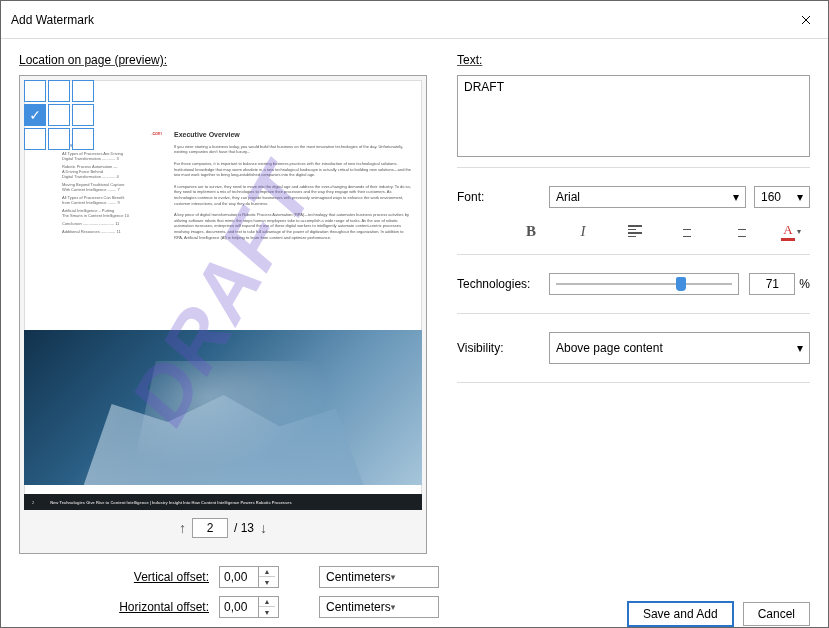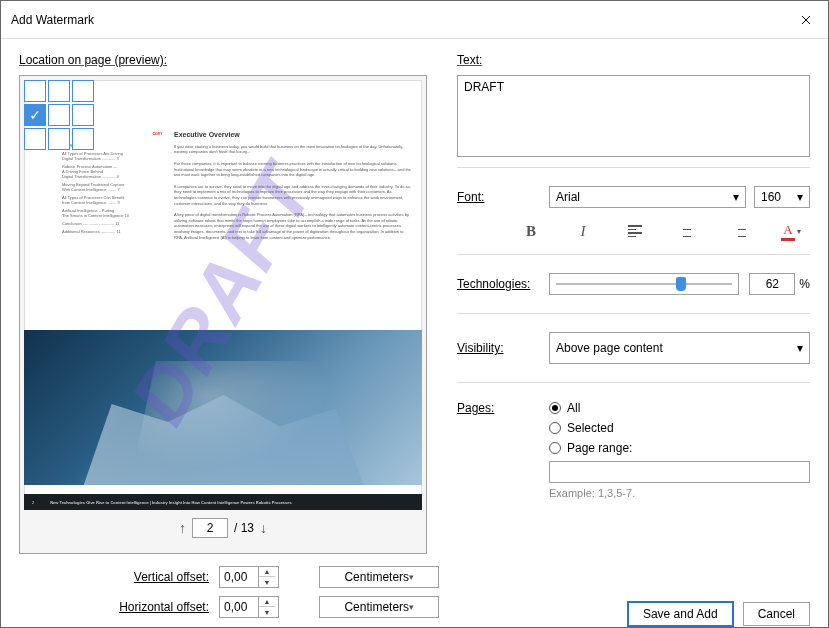--- a/index.html
+++ b/index.html
@@ -32,26 +32,26 @@
   .arrow{font-size:14px;color:#555;}
   
   .offset-rows{margin-top:12px;}
   .offset-row{display:flex;align-items:center;gap:10px;margin-bottom:8px;justify-content:flex-end;}
   .offset-row label{text-decoration:underline;}
   .spin{display:flex;align-items:center;border:1px solid #a0a0a0;height:22px;width:60px;}
   .spin input{border:none;width:38px;height:20px;text-align:left;padding:0 4px;font-size:12px;outline:none;}
   .spin .btns{display:flex;flex-direction:column;border-left:1px solid #a0a0a0;width:17px;}
   .spin .btns span{height:10px;display:flex;align-items:center;justify-content:center;font-size:7px;color:#444;border-bottom:1px solid #ccc;}
   .spin .btns span:last-child{border-bottom:none;}
-  .combo{border:1px solid #a0a0a0;height:22px;width:120px;display:flex;align-items:center;justify-content:center;padding:0 6px;font-size:12px;background:#fff;}
+  .combo{border:1px solid #a0a0a0;height:22px;width:120px;display:flex;align-items:center;justify-content:flex-start;padding:0 6px;font-size:12px;background:#fff;}
   .combo .chev{font-size:9px;color:#555;}
   
   .txt-area{border:1px solid #a0a0a0;height:82px;width:100%;padding:4px 6px;font-size:12px;resize:none;outline:none;}
   .row{display:flex;align-items:center;margin:8px 0;}
-  .row .lab{width:92px;text-decoration:underline;}
+  .row .lab{width:92px;}
   .sep{border-top:1px solid #ddd;margin:10px 0;}
   .font-combo{flex:1;border:1px solid #a0a0a0;height:22px;display:flex;align-items:center;justify-content:space-between;padding:0 6px;background:#fff;}
   .size-combo{width:56px;border:1px solid #a0a0a0;height:22px;display:flex;align-items:center;justify-content:space-between;padding:0 6px;margin-left:8px;background:#fff;}
   .toolbar-fmt{display:flex;gap:26px;justify-content:flex-end;padding:4px 6px 2px 0;}
   .fmt-btn{width:26px;height:22px;display:flex;align-items:center;justify-content:center;color:#555;font-family:"Times New Roman",serif;}
   .fmt-color{display:flex;align-items:center;gap:2px;}
   .slider-wrap{flex:1;display:flex;align-items:center;border:1px solid #a0a0a0;height:22px;padding:0 6px;position:relative;background:#fff;}
   .slider-track{flex:1;height:2px;background:#bbb;position:relative;}
   .slider-thumb{position:absolute;top:-6px;width:10px;height:14px;background:#418fde;border-radius:2px 2px 4px 4px;}
   .num-box{width:46px;border:1px solid #a0a0a0;height:22px;margin-left:10px;text-align:center;line-height:20px;font-size:12px;}
@@ -225,56 +225,35 @@
     <div class="sep"></div>
 
 
     <div class="row">
       <span class="lab">Technologies:</span>
       <div class="slider-wrap">
         <div class="slider-track">
             <div class="slider-thumb" style="left:calc(71% - 5px)"></div>
           </div>
       </div>
-      <div class="num-box">62</div>
+      <div class="num-box">71</div>
       <span class="unit">%</span>
     </div>
 
     <div class="sep"></div>
 
     <div class="row">
       <span class="lab">Visibility:</span>
       <div class="vis-combo">
         <span>Above page content</span>
         <span class="chev">▾</span>
       </div>
     </div>
 
     <div class="sep"></div>
 
-    <div class="row" style="align-items:flex-start">
-      <span class="lab">Pages:</span>
-      <div style="flex:1">
-        <div class="radio-stack">
-          <div class="radio-row">
-            <span class="radio checked"></span>
-            <span>All</span>
-          </div>
-          <div class="radio-row">
-            <span class="radio"></span>
-            <span>Selected</span>
-          </div>
-          <div class="radio-row">
-            <span class="radio"></span>
-            <span>Page range:</span>
-          </div>
-        </div>
-        <input class="range-input" style="">
-        <div class="hint">Example: 1,3,5-7.</div>
-      </div>
-    </div>
 
     <div class="btn-row">
       <div class="btn primary">Save and Add</div>
       <div class="btn">Cancel</div>
     </div>
   </div>
 </div>
 
 </body></html>

